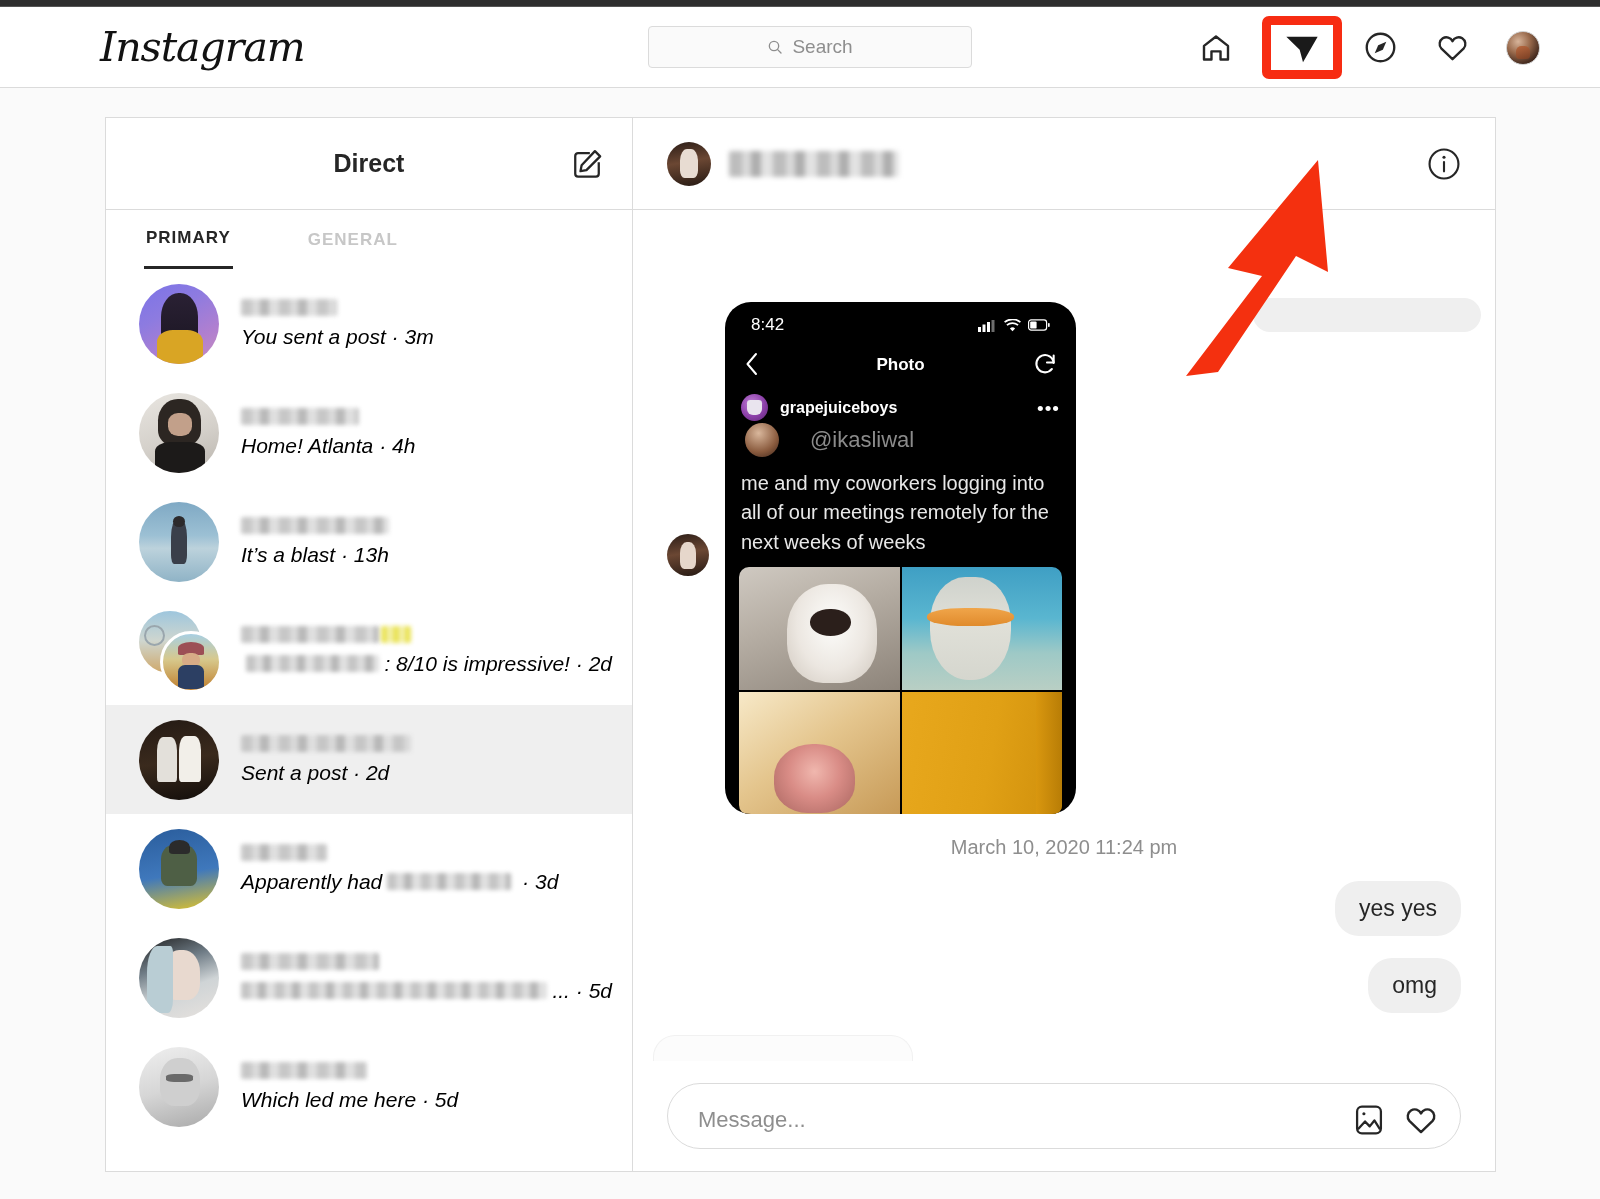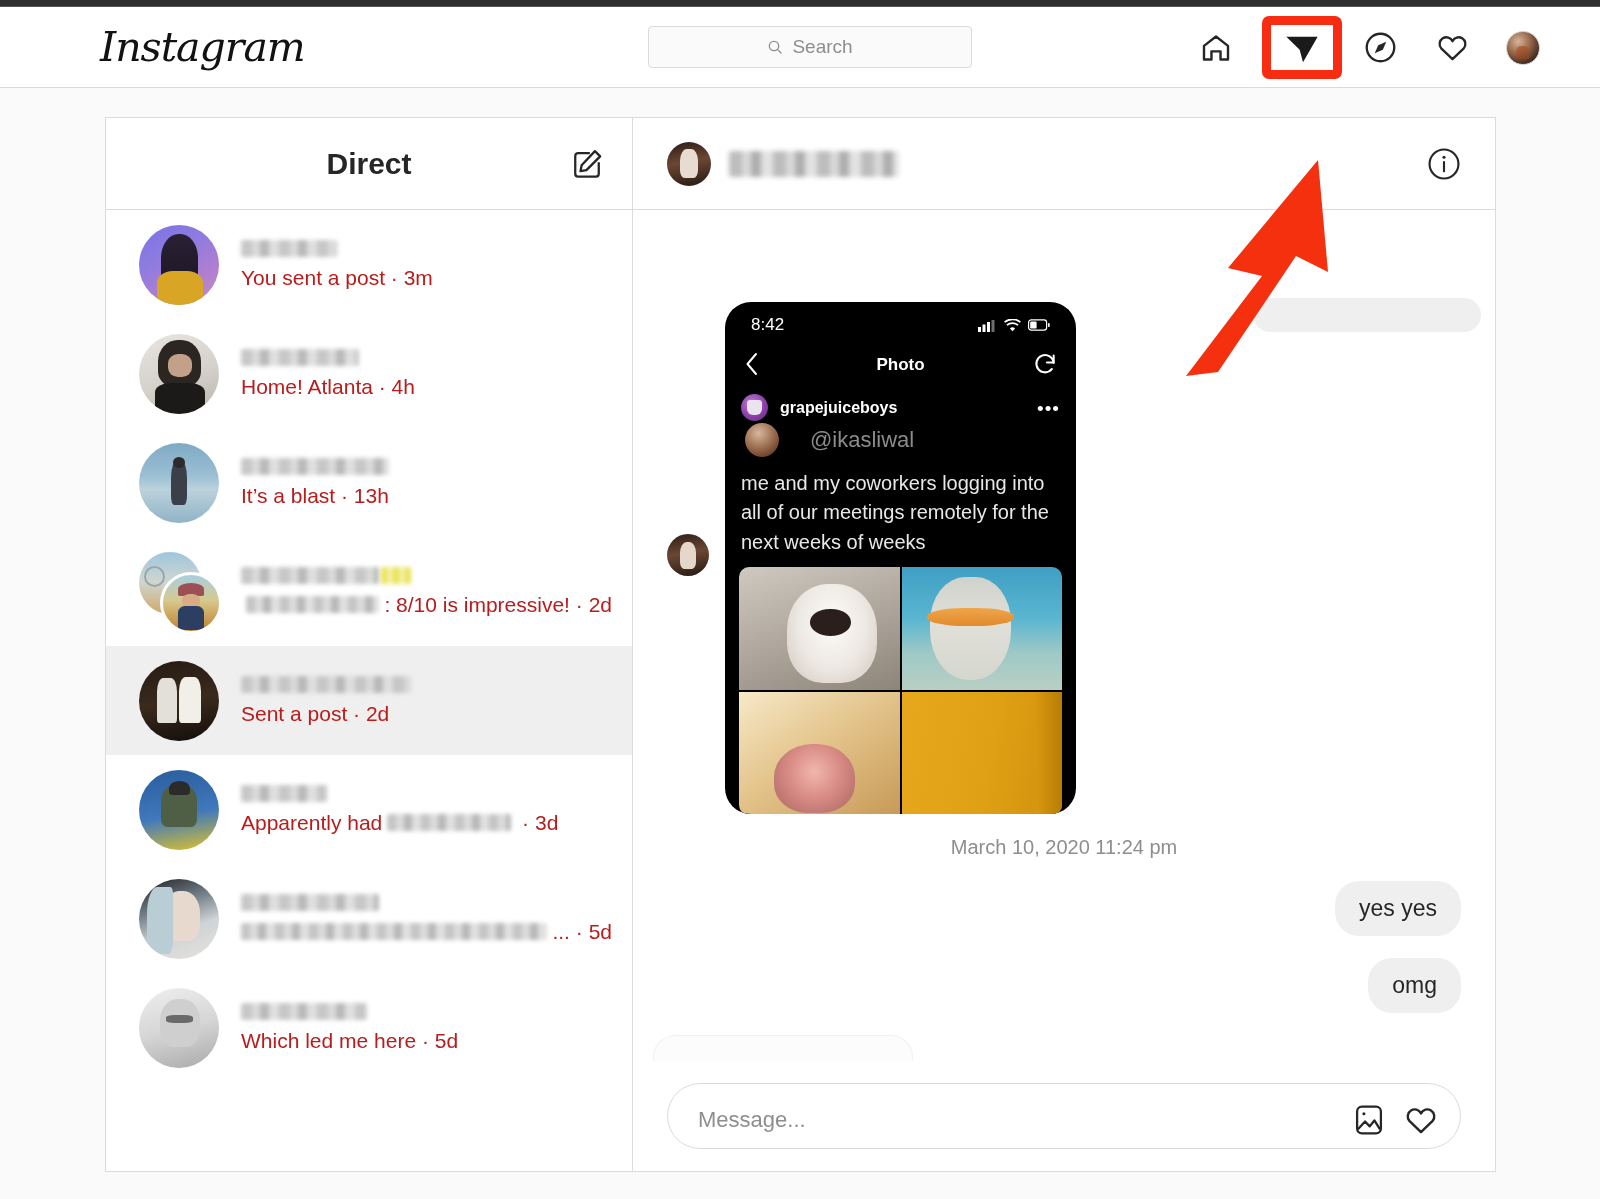--- a/index.html
+++ b/index.html
@@ -74,21 +74,21 @@
   }
 
   
   .left-pane { width: 527px; border-right: 1px solid #dbdbdb; display: flex; flex-direction: column; }
   .left-header {
     height: 92px; border-bottom: 1px solid #dbdbdb;
     display: flex; align-items: center; position: relative; flex: 0 0 92px;
   }
   .left-title {
     position: absolute; left: 0; right: 0; text-align: center;
-    font-size: 30px; font-weight: bold; color: #262626;
+    font-size: 25px; font-weight: bold; color: #262626;
   }
   .compose-btn { position: absolute; right: 28px; width: 34px; height: 34px; }
 
   .tabs { height: 59px; display: flex; align-items: center; gap: 0; flex: 0 0 59px; padding-left: 38px; }
   .tab {
     font-size: 17px; letter-spacing: 1px; padding: 0 2px; height: 59px;
     display: flex; align-items: center;
   }
   .tab.active { color: #262626; font-weight: bold; border-bottom: 3px solid #262626; }
   .tab.inactive { color: #c7c7c7; font-weight: bold; margin-left: 73px; }
@@ -107,21 +107,21 @@
   .ava-dual-front {
     width: 62px; height: 62px; border-radius: 50%; overflow: hidden;
     position: absolute; left: 21px; top: 20px; border: 3px solid #ffffff;
   }
   .thread-text { flex: 1; min-width: 0; display: flex; flex-direction: column; gap: 9px; }
   .blur-name {
     height: 17px; border-radius: 2px;
     background: repeating-linear-gradient(90deg,#c3c3c3 0 11px,#d8d8d8 11px 19px,#b4b4b4 19px 28px,#dddddd 28px 38px);
     filter: blur(2.1px); opacity: .92;
   }
-  .preview { font-size: 21px; color: #b91c1c; display: flex; align-items: center; white-space: nowrap; }
+  .preview { font-size: 21px; color: #000000; display: flex; align-items: center; white-space: nowrap; font-style: italic; }
   .preview .blur-inline {
     display: inline-block; height: 17px; border-radius: 2px; vertical-align: middle;
     background: repeating-linear-gradient(90deg,#c5c5c5 0 9px,#dcdcdc 9px 17px,#b8b8b8 17px 25px,#e0e0e0 25px 34px);
     filter: blur(2.1px); margin: 0 5px;
   }
   .blur-yellow {
     background: repeating-linear-gradient(90deg,#e8e04a 0 6px,#f2efa0 6px 12px) !important;
   }
 
   
@@ -302,20 +302,24 @@
       <div class="left-header">
         <div class="left-title">Direct</div>
         <div class="compose-btn">
           <svg width="34" height="34" viewBox="0 0 24 24" fill="none" stroke="#262626" stroke-width="1.6" stroke-linejoin="round">
             <path d="M20.3 10.7v8.2a2 2 0 0 1-2 2H5.7a2 2 0 0 1-2-2V6.3a2 2 0 0 1 2-2h8.3"></path>
             <path d="M17.6 2.9 21.3 6.6 11.6 16.3 7.4 17.1 8.2 12.9z"></path>
           </svg>
         </div>
       </div>
 
+      <div class="tabs">
+        <div class="tab active">PRIMARY</div>
+        <div class="tab inactive">GENERAL</div>
+      </div>
 
       <div class="thread-list">
 
         <div class="thread">
           <div class="thread-ava-wrap">
             <div class="ava" style="background:linear-gradient(150deg,#7b73e8 0%,#8d7be0 35%,#b07fd0 70%,#c98fbc 100%)">
               <div style="position:absolute;left:28%;top:12%;width:46%;height:62%;background:linear-gradient(180deg,#2a2134,#1d1725);border-radius:48% 48% 20% 20%"></div>
               <div style="position:absolute;left:22%;top:58%;width:58%;height:44%;background:#d9a524;border-radius:34% 34% 0 0"></div>
             </div>
           </div>

